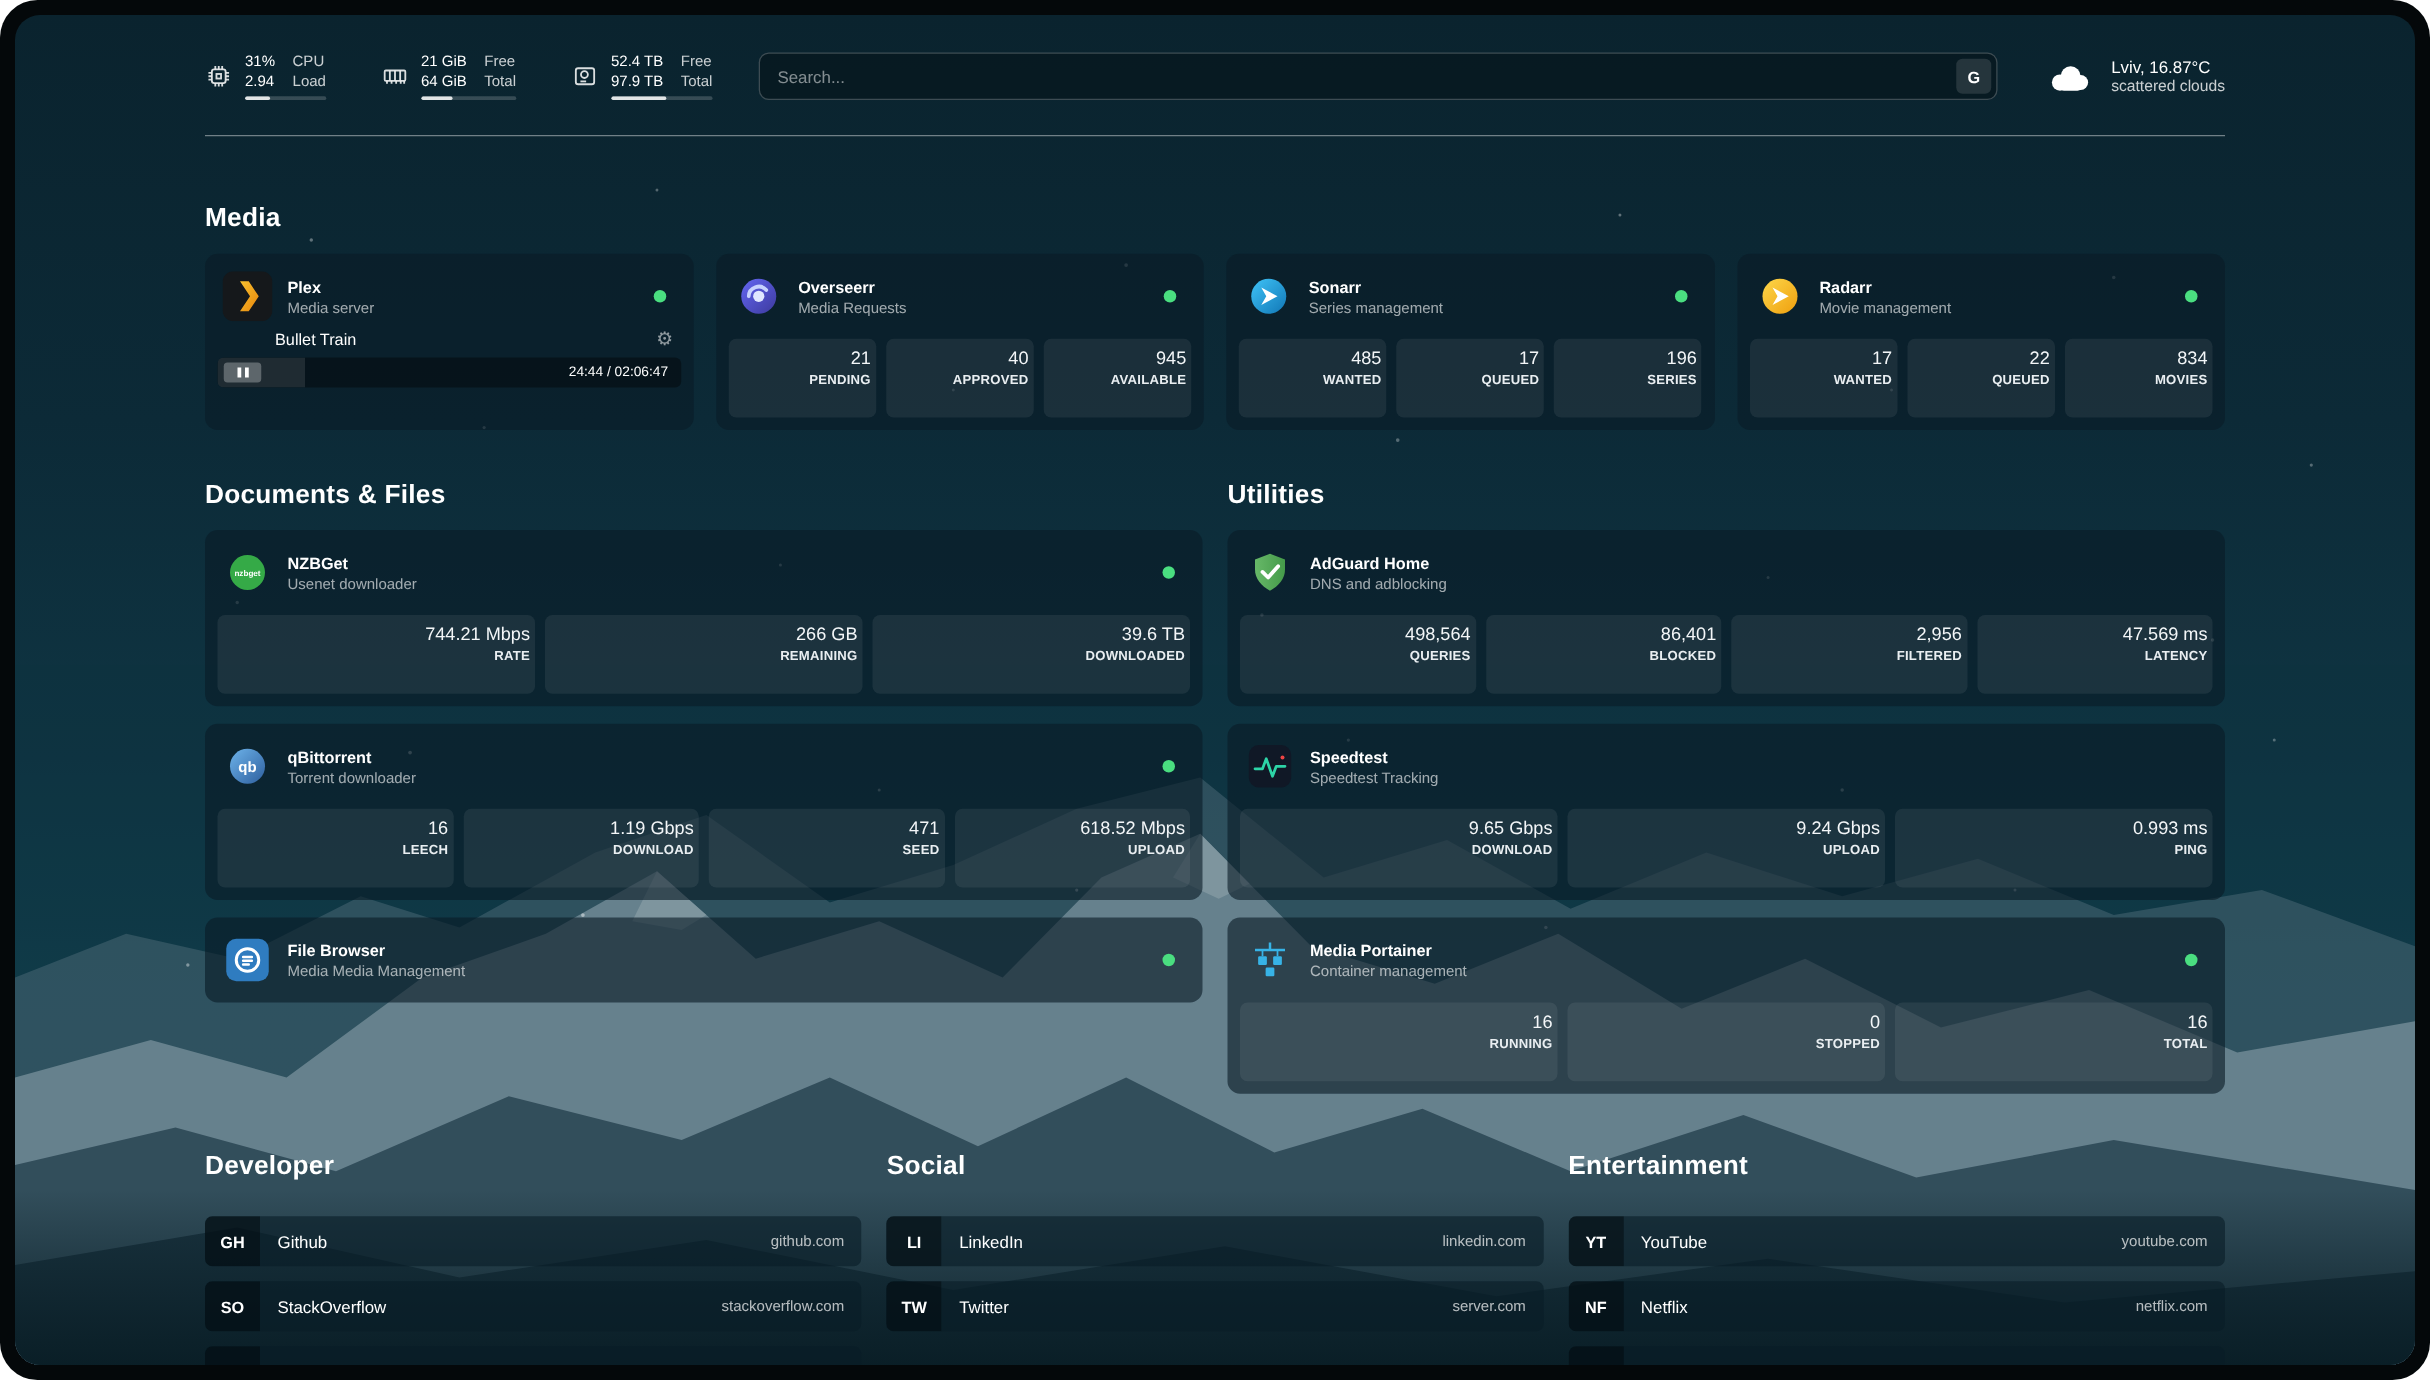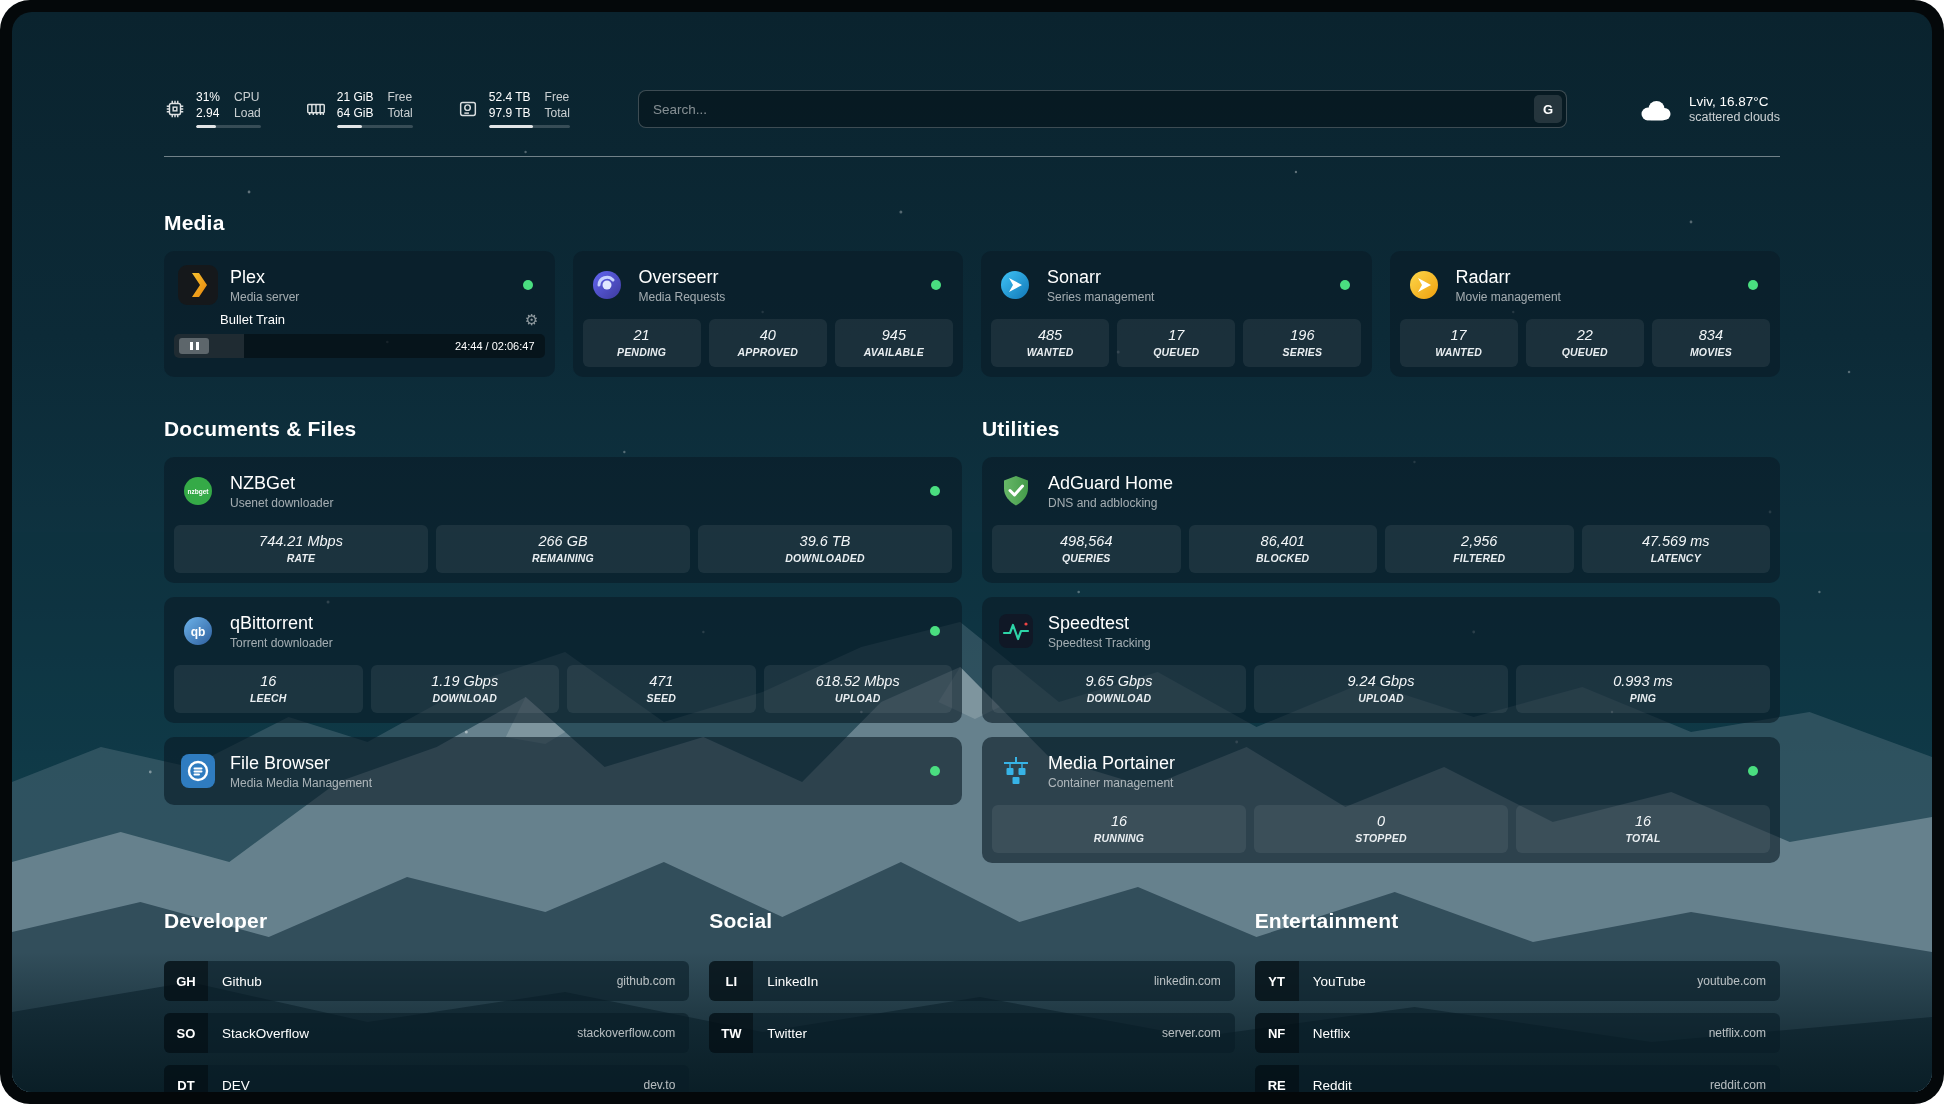--- a/index.html
+++ b/index.html
@@ -6,21 +6,21 @@
   html, body { width: 1944px; height: 1104px; background: #ffffff; font-family: "Liberation Sans", "DejaVu Sans", sans-serif; }
   .frame { position: relative; width: 1944px; height: 1104px; background: #04080a; border-radius: 30px; overflow: hidden; }
   .screen { position: absolute; inset: 12px; border-radius: 20px; overflow: hidden;
             background: linear-gradient(180deg, #0a232e 0%, #0c2a37 30%, #0f3543 55%, #124250 75%, #113c4a 100%); }
   .bg-svg { position: absolute; left: 0; bottom: 0; width: 100%; height: 560px; display: block; }
   .dots-svg { position: absolute; inset: 0; width: 100%; height: 100%; }
 
   .content { position: relative; z-index: 2; height: 100%; padding: 24px 152px 0 152px; }
 
   
-  .topbar { display: flex; align-items: center; gap: 68px; padding: 6px 0 2px 0; margin-bottom: 26px; margin-top: 48px; }
+  .topbar { display: flex; align-items: center; gap: 37px; padding: 6px 0 2px 0; margin-bottom: 26px; }
   .resources { display: flex; gap: 44px; }
   .resource { display: flex; align-items: center; gap: 10px; }
   .res-icon { opacity: .92; flex: 0 0 auto; }
   .res-data { display: flex; flex-direction: column; gap: 4px; }
   .res-cols { display: flex; gap: 14px; font-size: 12px; line-height: 1.3; }
   .res-col-values { display: flex; flex-direction: column; color: #ffffff; }
   .res-col-labels { display: flex; flex-direction: column; color: rgba(255,255,255,.78); }
   .res-bar { height: 3px; border-radius: 2px; background: rgba(255,255,255,.18); overflow: hidden; }
   .res-bar-fill { height: 100%; border-radius: 2px; background: rgba(255,255,255,.85); width: 0; }
 
@@ -42,29 +42,29 @@
 
   
   .section-title { font-size: 21px; font-weight: 600; color: #ffffff; letter-spacing: .2px; }
   .media-section { margin-top: 54px; }
   .media-grid { margin-top: 16px; display: grid; grid-template-columns: repeat(4, 1fr); gap: 18px; }
 
   .card { background: rgba(9,28,38,.62); border-radius: 10px; padding: 10px; }
   .svc-head { display: flex; align-items: center; gap: 12px; padding: 4px 6px 4px 4px; }
   .svc-icon { width: 40px; height: 40px; flex: 0 0 auto; }
   .svc-names { display: flex; flex-direction: column; }
-  .svc-name { font-size: 18px; font-weight: 400; color: #ffffff; }
+  .svc-name { font-size: 13px; font-weight: 700; color: #ffffff; }
   .svc-sub { font-size: 12px; color: rgba(255,255,255,.62); margin-top: 2px; }
   .svc-dot { margin-left: auto; margin-right: 6px; width: 10px; height: 10px; border-radius: 50%;
              background: var(--status-online, #4ade80); flex: 0 0 auto; }
 
   .stats { display: grid; gap: 8px; margin-top: 10px; }
   .cols-3 { grid-template-columns: repeat(3, 1fr); }
   .cols-4 { grid-template-columns: repeat(4, 1fr); }
-  .stat { background: rgba(255,255,255,.07); border-radius: 6px; padding: 8px 4px 9px; text-align: center; font-style: italic; }
+  .stat { background: rgba(255,255,255,.07); border-radius: 6px; padding: 8px 4px 24px; text-align: right; }
   .stat-value { font-size: 14.5px; color: #f3f6f8; }
   .stat-label { font-size: 10.5px; font-weight: 700; color: #e9eef1; margin-top: 3px; letter-spacing: .2px; }
 
   
   .plex-now { display: flex; align-items: center; justify-content: space-between; padding: 3px 6px 0 6px;
               font-size: 13px; color: #ffffff; margin-left: 40px; }
   .gear-icon { color: rgba(255,255,255,.55); font-size: 15px; cursor: pointer; line-height: 1; }
   .media-bar { margin-top: 7px; height: 24px; background: rgba(0,0,0,.38); border-radius: 5px; position: relative;
                display: flex; align-items: center; overflow: hidden; }
   .media-fill { position: absolute; left: 0; top: 0; bottom: 0; background: rgba(255,255,255,.10); width: 0; }

